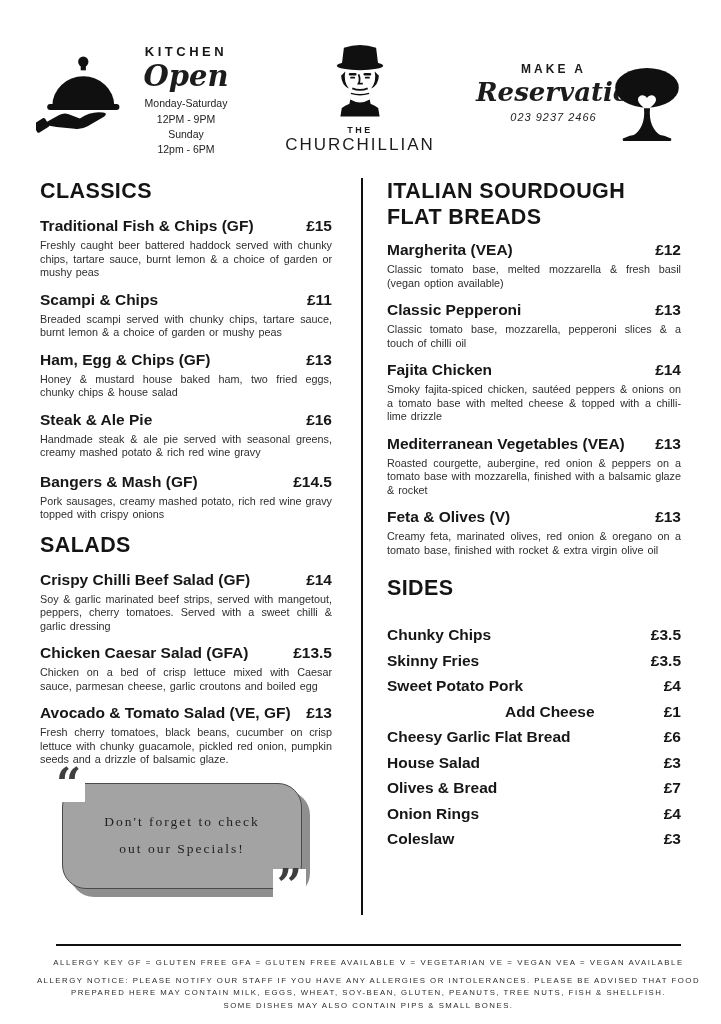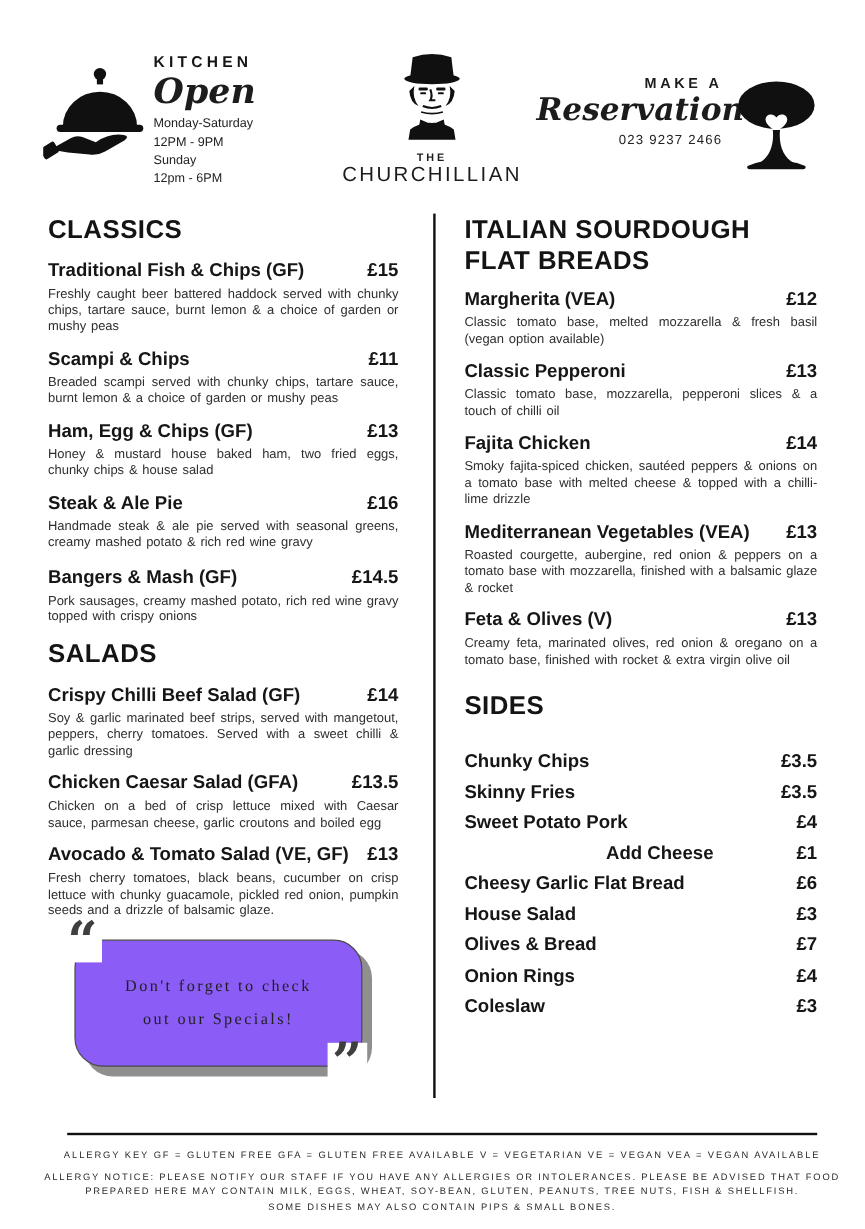--- a/index.html
+++ b/index.html
@@ -6,33 +6,33 @@
   html,body { width: 721px; height: 1024px; }
   body {
     position: relative; background: #ffffff; overflow: hidden;
     font-family: "Liberation Sans", "DejaVu Sans", sans-serif; color: #1c1c1c;
   }
   .abs { position: absolute; }
 
   
   .icon { color: #101010; }
   #cloche-icon { left: 36px; top: 54px; width: 86px; height: 86px; }
-  .kitchen-block { left: 128px; top: 44px; width: 140px; text-align: left; }
+  .kitchen-block { left: 116px; top: 44px; width: 140px; text-align: center; }
   .kitchen-label { font-size: 13px; letter-spacing: 3.5px; font-weight: bold; color: #161616; }
   .script { font-family: "DejaVu Serif", "Liberation Serif", serif; font-style: italic; font-weight: bold; }
   .kitchen-script { font-size: 29px; line-height: 1.15; margin: 1px 0 3px; }
   .hours div { font-size: 10.5px; line-height: 1.45; color: #222; }
   .brand-block { left: 260px; top: 40px; width: 200px; text-align: center; }
   #churchill-logo { width: 84px; height: 80px; }
   .brand-the { font-size: 9px; letter-spacing: 2.5px; font-weight: bold; margin-top: 1px; }
   .brand-name { font-size: 17px; letter-spacing: 2px; font-weight: normal; }
-  .res-block { left: 447px; top: 62px; width: 155px; text-align: right; }
+  .res-block { left: 476px; top: 62px; width: 155px; text-align: center; }
   .res-label { font-size: 12px; letter-spacing: 3px; font-weight: bold; }
   .res-script { font-size: 26px; line-height: 1.25; }
-  .res-phone { font-size: 11px; letter-spacing: 1px; color: #222; margin-top: 2px; }
+  .res-phone { font-size: 11px; letter-spacing: 1px; color: #222; margin-top: 2px; font-style: italic; }
   #table-icon { left: 604px; top: 58px; width: 86px; height: 92px; }
 
   
   .main { position: absolute; left: 40px; right: 40px; top: 178px; display: flex; }
   .col-left { width: 292px; flex: none; }
   .divider { width: 2px; background: #101010; flex: none; margin: 0 24px 0 29px; height: 737px; }
   .col-right { flex: 1; min-width: 0; }
 
   .section-title { font-size: 21.5px; font-weight: bold; letter-spacing: .4px;
                    line-height: 26px; margin-bottom: 12px; color: #141414; }
@@ -45,21 +45,21 @@
                color: #2e2e2e; margin: 3px 0 10px; word-spacing: 1px; }
   .gap-top { margin-top: 12px; }
   .sides-title { margin-top: 18px; margin-bottom: 24px; }
   .side-row { display: flex; justify-content: space-between; font-size: 15.5px; font-weight: bold;
               line-height: 20px; margin-bottom: 5.5px; color: #161616; }
   .side-row.indent .side-name { margin-left: 118px; }
 
   
   .quote-wrap { position: relative; margin: 16px 0 0 22px; width: 240px; height: 106px; }
   .quote-shadow { position: absolute; inset: 8px -8px -8px 8px; background: #8f8f8f; border-radius: 24px; }
-  .quote-box { position: absolute; inset: 0; background: #8b5cf6; border: 1.6px solid #4a4a4a;
+  .quote-box { position: absolute; inset: 0; background: #a3a3a3; border: 1.6px solid #4a4a4a;
                border-radius: 24px; display: flex; align-items: center; justify-content: center; }
   .quote-text { font-family: "Liberation Serif", "DejaVu Serif", serif; font-size: 13.5px;
                 letter-spacing: 2px; line-height: 1.95; text-align: center; color: #1f1f1f; }
   .quote-mark { position: absolute; font: bold 44px/34px "DejaVu Serif", serif;
                 color: #3f3f3f; background: #fff; padding: 0 4px; }
   .q-open { top: -15px; left: -10px; }
   .q-close { bottom: -14px; right: -4px; }
 
   
   .footer { position: absolute; left: 30px; right: 14px; top: 944px; text-align: center; }

